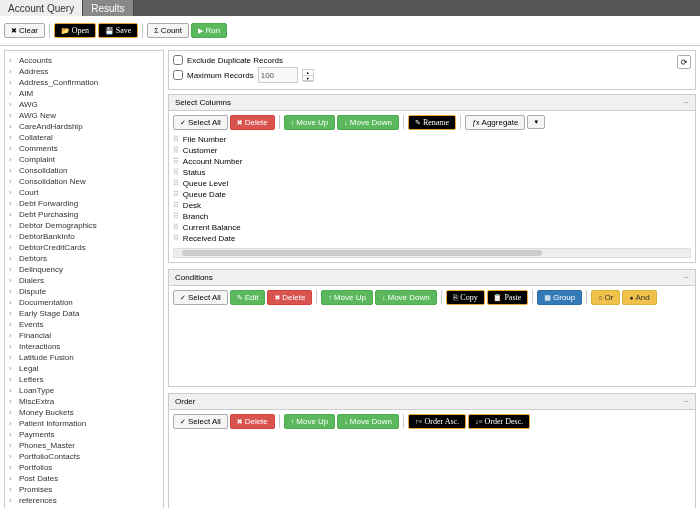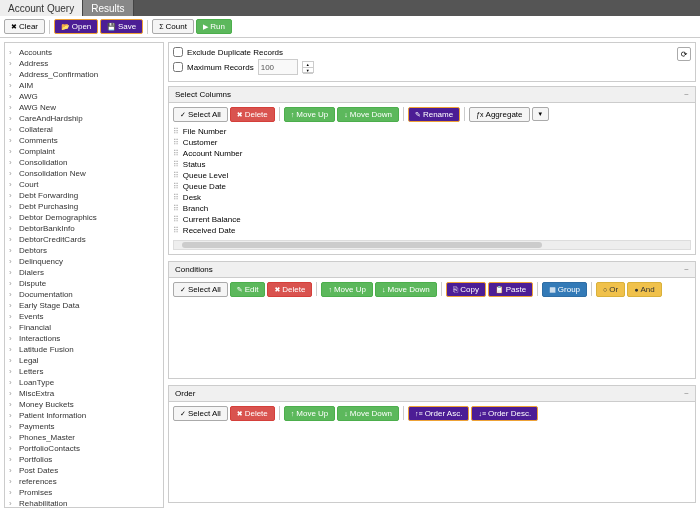--- a/index.html
+++ b/index.html
@@ -1,22 +1,22 @@
 <!DOCTYPE html>
 <html><head>
 <meta charset="utf-8">
 <style>
 * { box-sizing: border-box; margin: 0; padding: 0; }
 body { font-family: Arial, sans-serif; font-size: 8px; background: #fff; width: 700px; height: 508px; overflow: hidden; }
 .tabs { background: #555; height: 16px; display: flex; }
 .tab { padding: 3px 8px; font-size: 10px; background: #888; color: #fff; border-right: 1px solid #444; cursor: pointer; }
 .tab.active { background: #eee; color: #333; }
-.toolbar { height: 22px; background: #fff; border-bottom: 1px solid #ccc; display: flex; align-items: center; padding: 2px 4px; gap: 2px; }
+.toolbar { height: 30px; background: #fff; border-bottom: 1px solid #ccc; display: flex; align-items: center; padding: 2px 4px; gap: 2px; }
 .btn { display: inline-flex; align-items: center; padding: 2px 6px; font-size: 8px; border: 1px solid #aaa; border-radius: 2px; cursor: pointer; background: #f5f5f5; gap: 2px; white-space: nowrap; }
-.btn.orange { background: #4c1d95; color: #fff; border-color: #eea236; }
+.btn.orange { background: #000000; color: #fff; border-color: #eea236; font-family: Liberation Serif, serif; }
 .btn.green { background: #5cb85c; color: #fff; border-color: #4cae4c; }
 .btn.red { background: #d9534f; color: #fff; border-color: #d43f3a; }
 .btn.blue { background: #337ab7; color: #fff; border-color: #2e6da4; }
 .btn.yellow { background: #f0c14b; color: #333; border-color: #d9b13b; }
 .sep { width: 1px; height: 14px; background: #ccc; margin: 0 2px; }
 .main { display: flex; height: calc(508px - 34px); }
 .sidebar { width: 160px; border: 1px solid #ccc; margin: 4px; padding: 4px 2px; overflow-y: auto; background: #fff; }
 .tree-item { display: flex; align-items: center; padding: 1px 2px; cursor: pointer; color: #333; }
 .tree-item::before { content: "›"; margin-right: 4px; color: #999; font-size: 8px; width: 6px; }
 .content { flex: 1; margin: 4px 4px 4px 0; overflow-y: auto; }
@@ -108,22 +108,22 @@
       <div class="tree-item">Letters</div>
       <div class="tree-item">LoanType</div>
       <div class="tree-item">MiscExtra</div>
       <div class="tree-item">Money Buckets</div>
       <div class="tree-item">Patient Information</div>
       <div class="tree-item">Payments</div>
       <div class="tree-item">Phones_Master</div>
       <div class="tree-item">PortfolioContacts</div>
       <div class="tree-item">Portfolios</div>
       <div class="tree-item">Post Dates</div>
+      <div class="tree-item">Promises</div>
       <div class="tree-item">references</div>
-      <div class="tree-item">Promises</div>
       <div class="tree-item">Rehabilitation</div>
     </div>
   <div class="content">
     <div class="options">
       <div class="reload">
           <span>⟳</span>
         </div>
       <div class="opt-row">
         <input type="checkbox" style="">
         <span>Exclude Duplicate Records</span>

